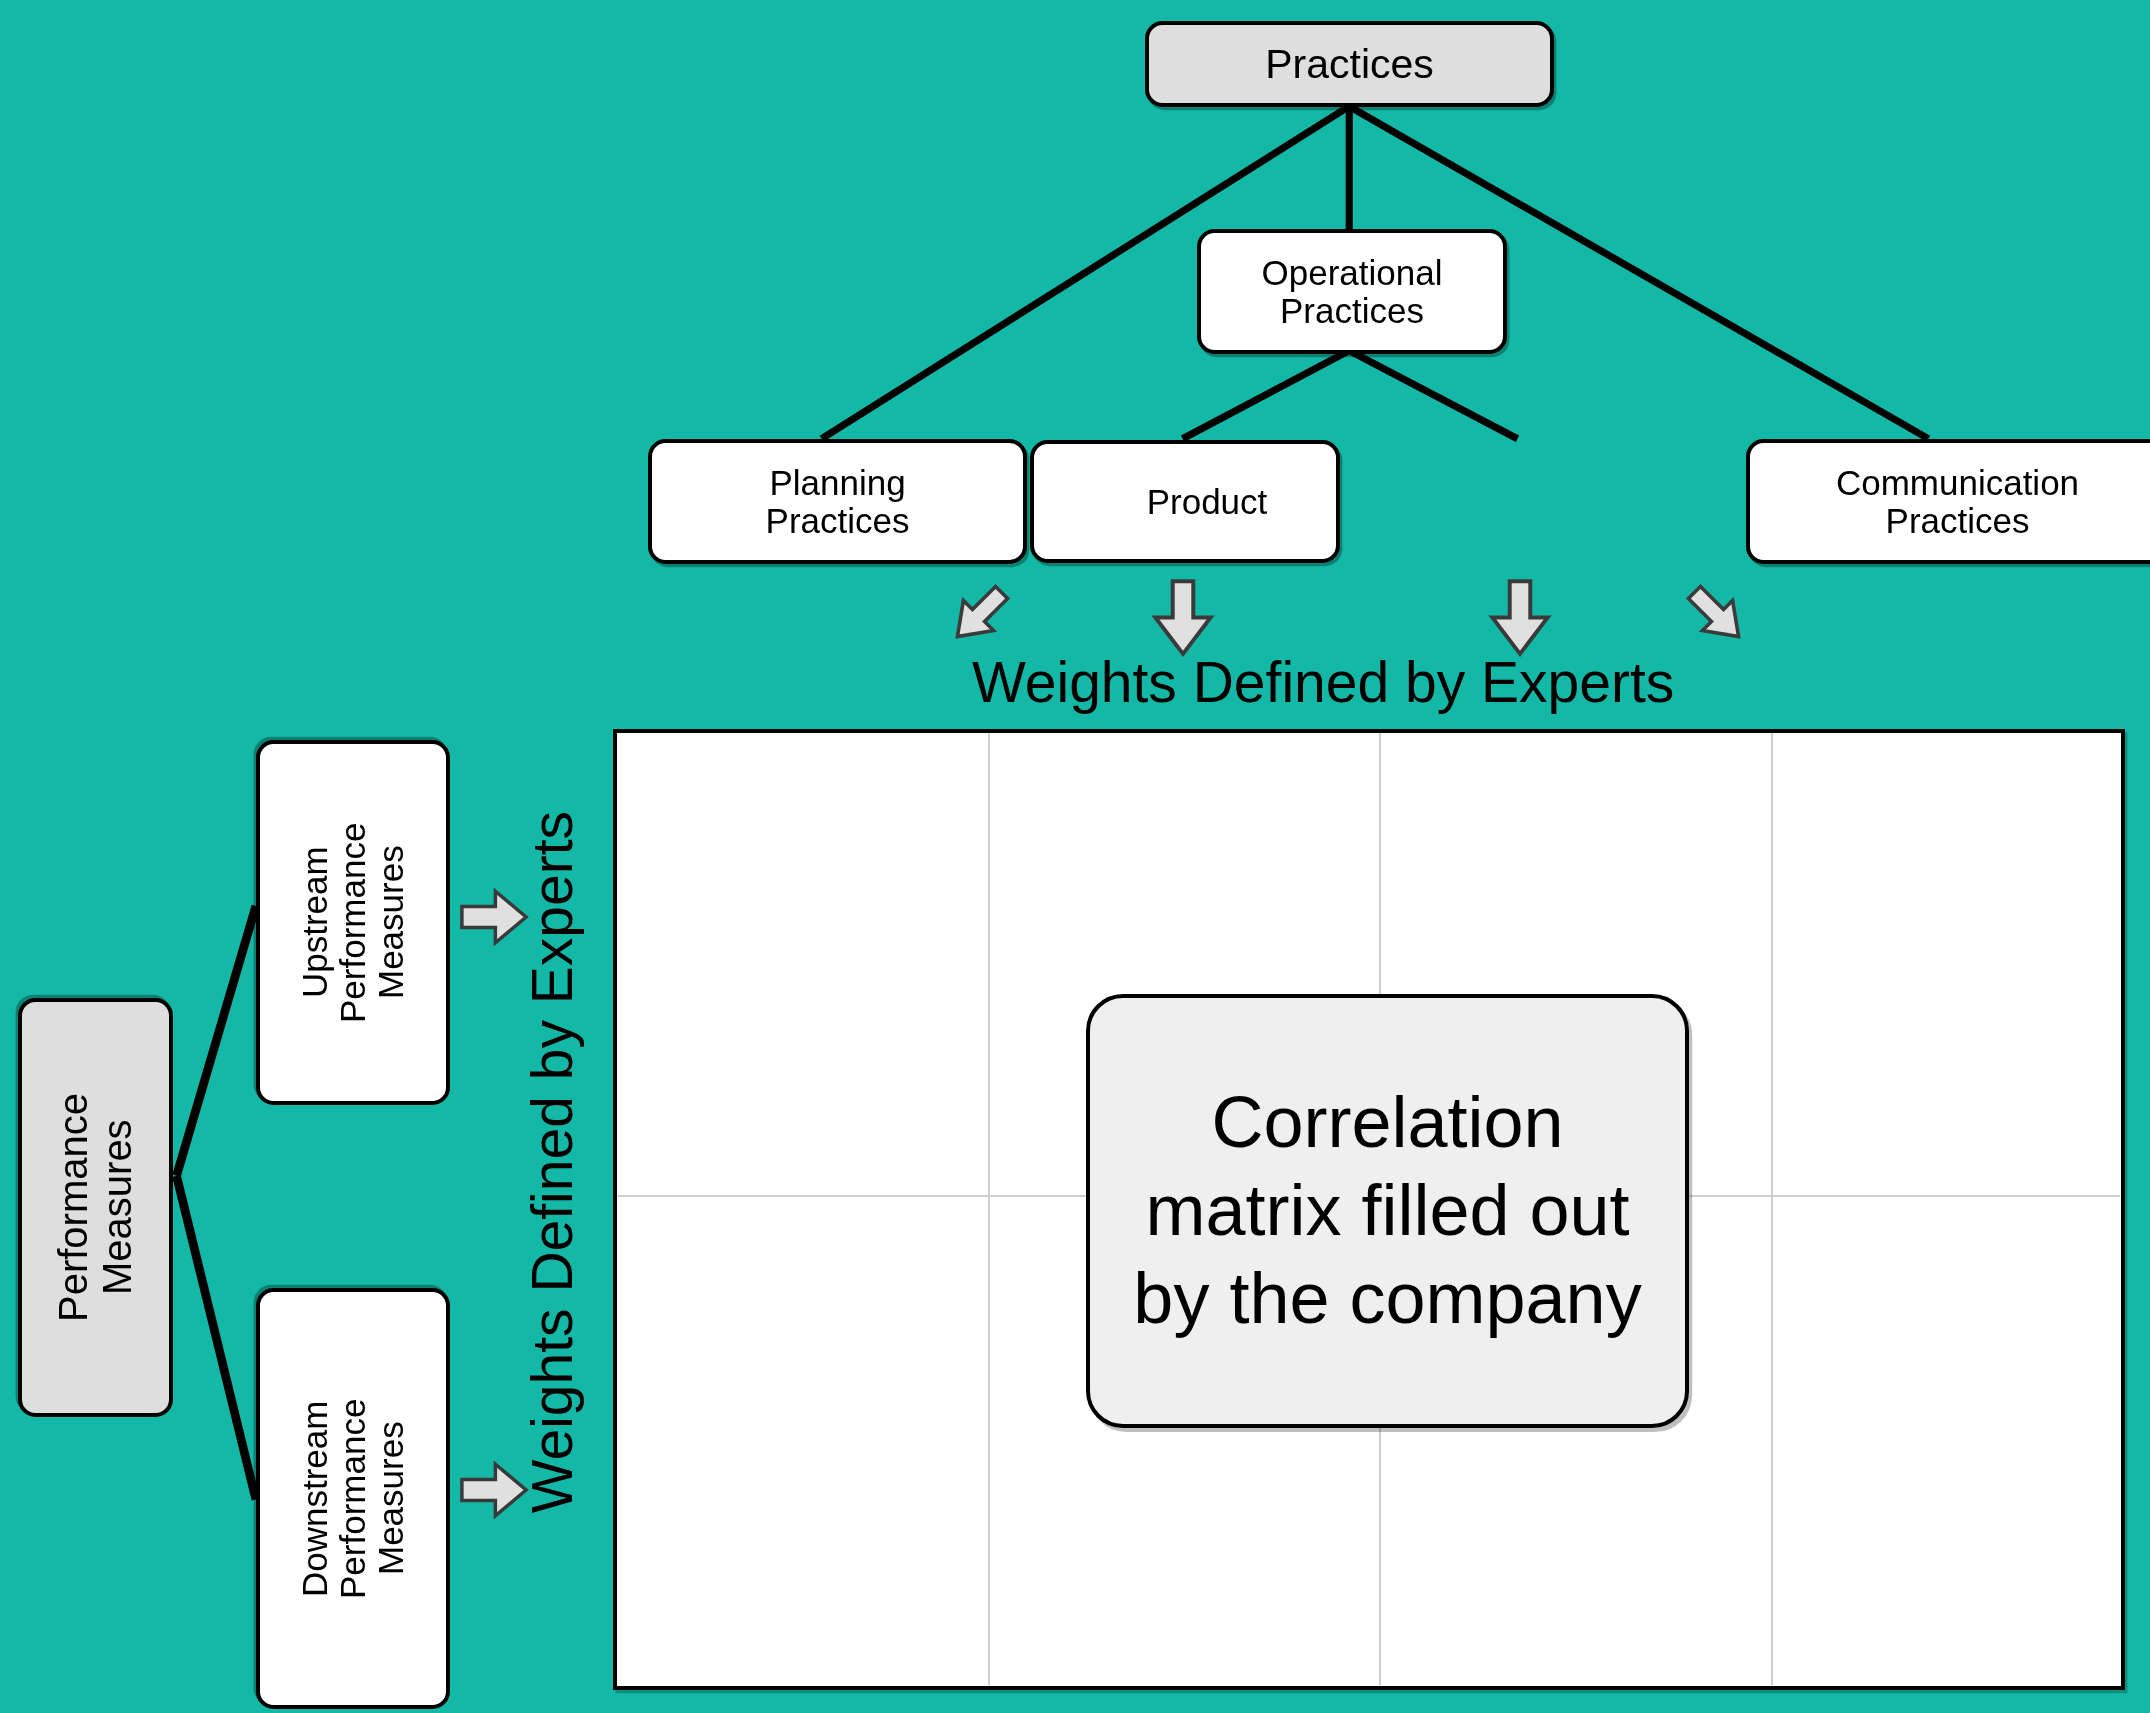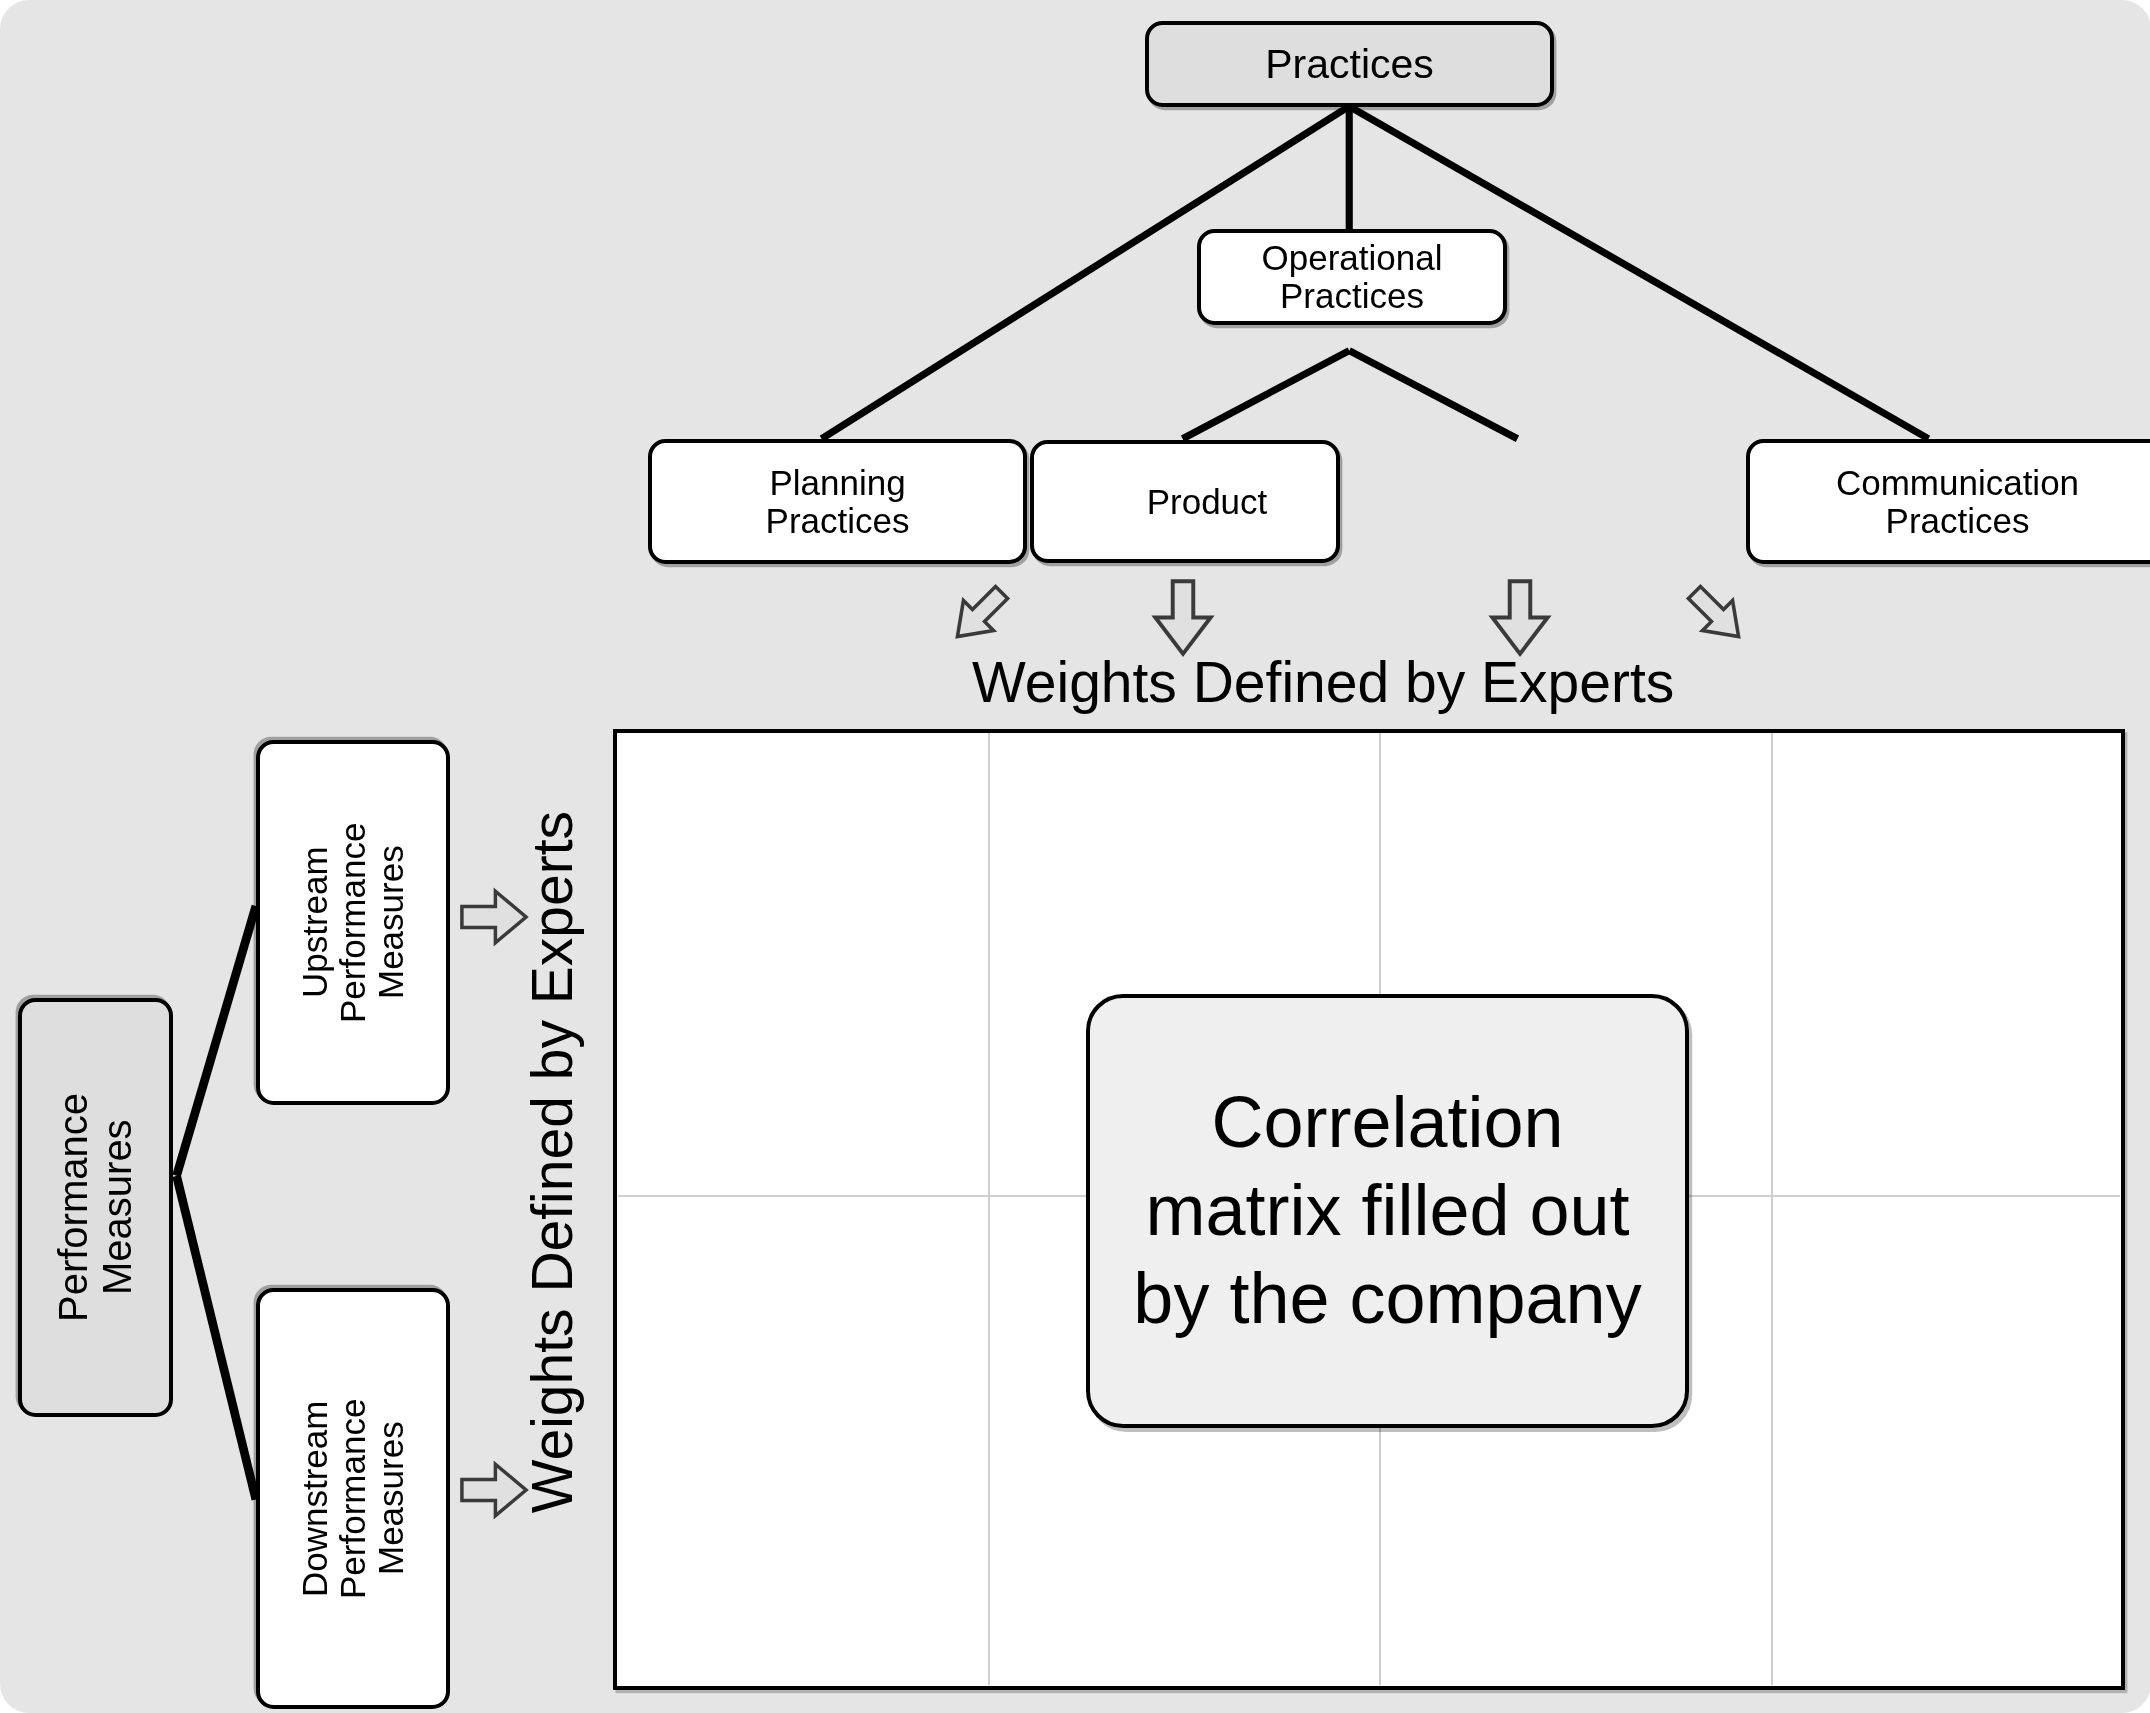--- a/index.html
+++ b/index.html
@@ -4,24 +4,23 @@
 <style>
   html, body {
     margin: 0;
     padding: 0;
     background: #ffffff;
   }
   #canvas {
     position: relative;
     width: 2151px;
     height: 1713px;
-    background: #e5e5e5;
+    background: #14b8a6;
     font-family: "Liberation Sans", sans-serif;
     overflow: hidden;
-    border-radius: 29px;
   }
 
   
   .node {
     position: absolute;
     box-sizing: border-box;
     border: 4px solid #000000;
     border-radius: 17.5px;
     background: #ffffff;
     display: flex;
@@ -113,21 +112,21 @@
 
     <line x1="222" y1="1482" x2="322" y2="1142" stroke="#000" stroke-width="11"></line>
 
     <line x1="222" y1="1482" x2="322" y2="1890" stroke="#000" stroke-width="11"></line>
   </svg>
 
   <div class="node shaded" style="left:1145px; top:21.4px; width:409px; height:86px; font-size:41px;">
     <span class="txt">Practices</span>
   </div>
 
-  <div class="node" style="left:1197px; top:229px; width:310px; height:96px; font-size:35px;">
+  <div class="node" style="left:1197px; top:229px; width:310px; height:125px; font-size:35px;">
     <span class="txt multiline">Operational<br>Practices</span>
   </div>
 
   <div class="node" style="left:624px; top:439px; width:379px; height:125px; font-size:35px;margin-left:24px;">
     <span class="txt multiline">Planning<br>Practices</span>
   </div>
 
   <div class="node" style="left:1030px; top:440px; width:310px; height:123px; font-size:35px;padding-left:44px;">
     <span class="txt">Product</span>
   </div>

